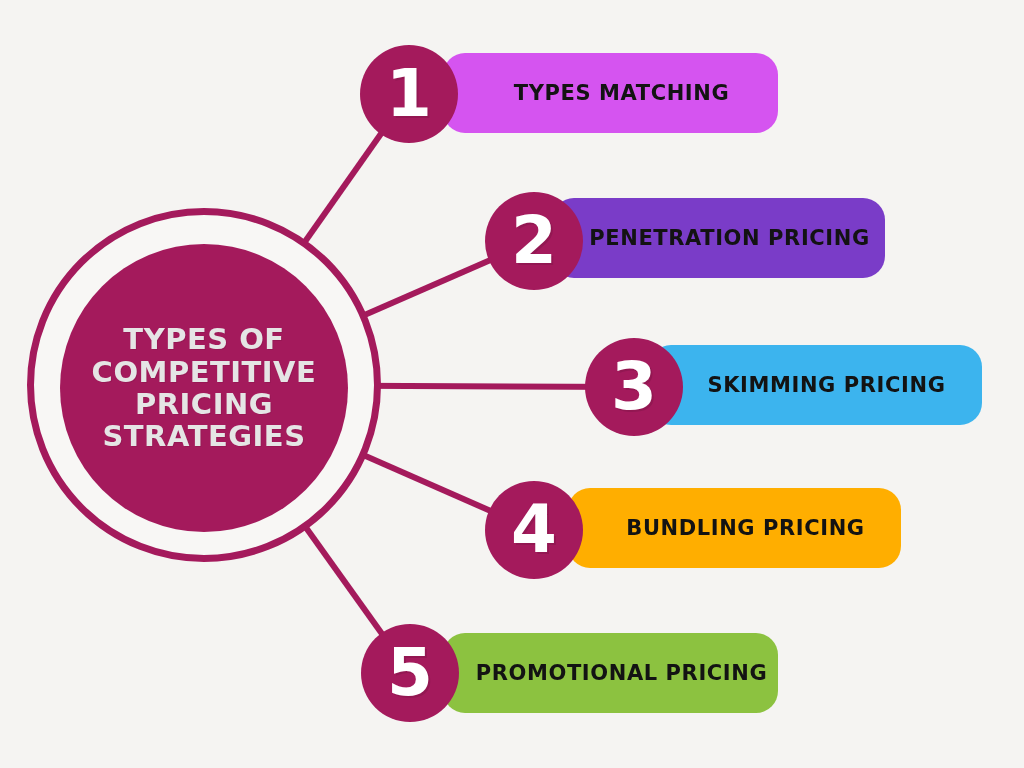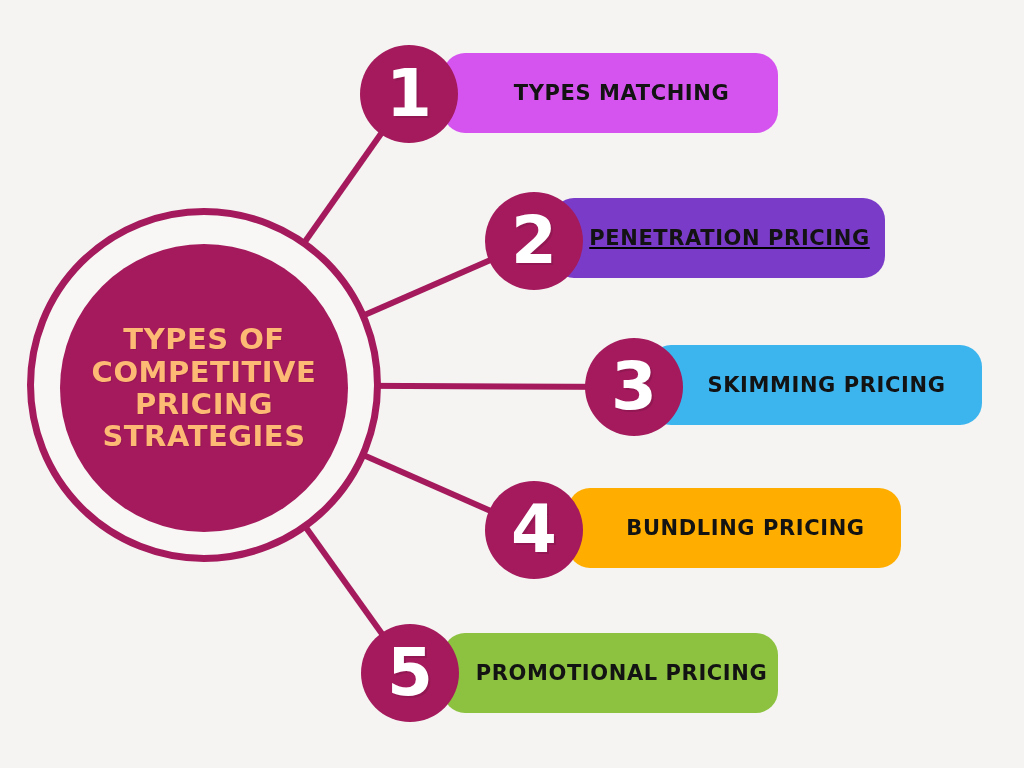--- a/index.html
+++ b/index.html
@@ -42,21 +42,21 @@
     border-radius: 50%;
     background: var(--accent, #A41A5C);
     z-index: 3;
     display: flex;
     align-items: center;
     justify-content: center;
   }
   .hub-title {
     white-space: pre-line;
     text-align: center;
-    color: #fdba74;
+    color: #e5e5e5;
     font-size: 29px;
     font-weight: bold;
     line-height: 1.12;
     letter-spacing: 0.5px;
     text-shadow: 1px 1px 0 rgba(0,0,0,0.08);
   }
   
   .bar {
     position: absolute;
     height: 80px;
@@ -88,21 +88,21 @@
   }
   .num-text {
     color: #FFFFFF;
     font-size: 66px;
     font-weight: bold;
     line-height: 1;
     text-shadow: 2px 2px 0 rgba(0,0,0,0.10);
   }
   
   .bar-1 { left: 443px; top:  53px; width: 335px; }
-  .bar-2 { left: 552px; top: 198px; width: 333px; text-decoration: underline; }
+  .bar-2 { left: 552px; top: 198px; width: 333px; }
   .bar-3 { left: 649px; top: 345px; width: 333px; }
   .bar-4 { left: 568px; top: 488px; width: 333px; }
   .bar-5 { left: 443px; top: 633px; width: 335px; }
   .circ-1 { left: 360px; top:  45px; }
   .circ-2 { left: 485px; top: 192px; }
   .circ-3 { left: 585px; top: 338px; }
   .circ-4 { left: 485px; top: 481px; }
   .circ-5 { left: 361px; top: 624px; }
 </style>
 </head>

